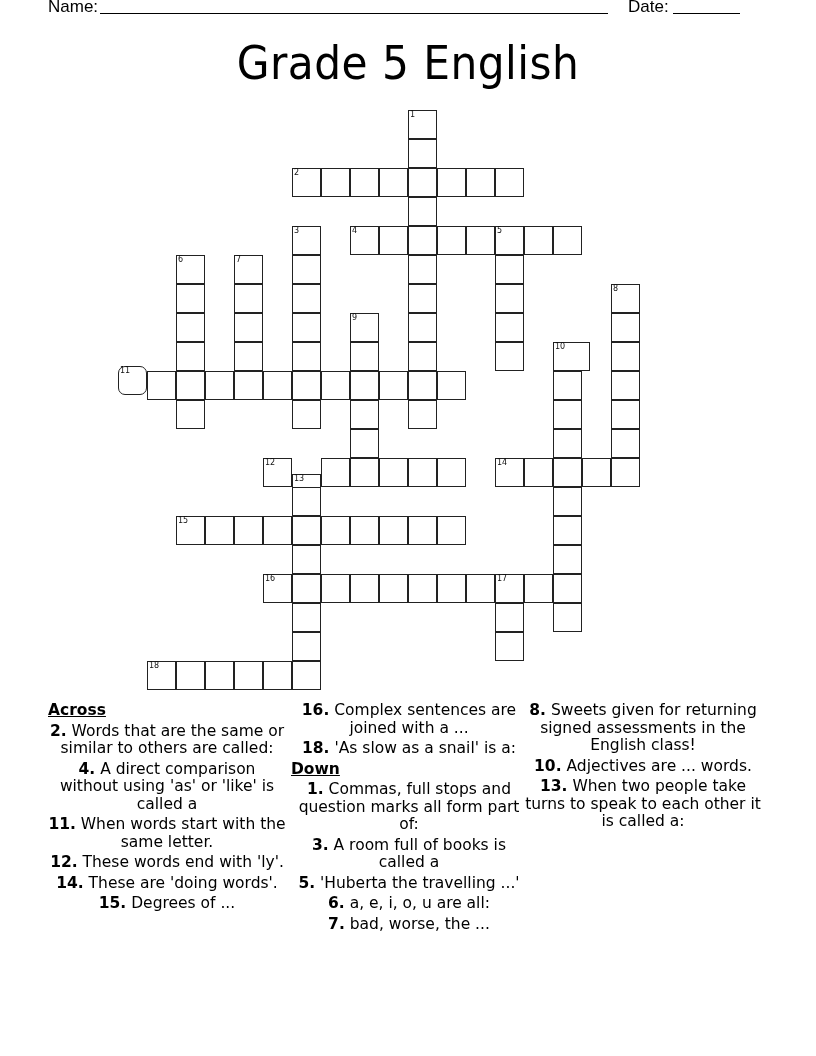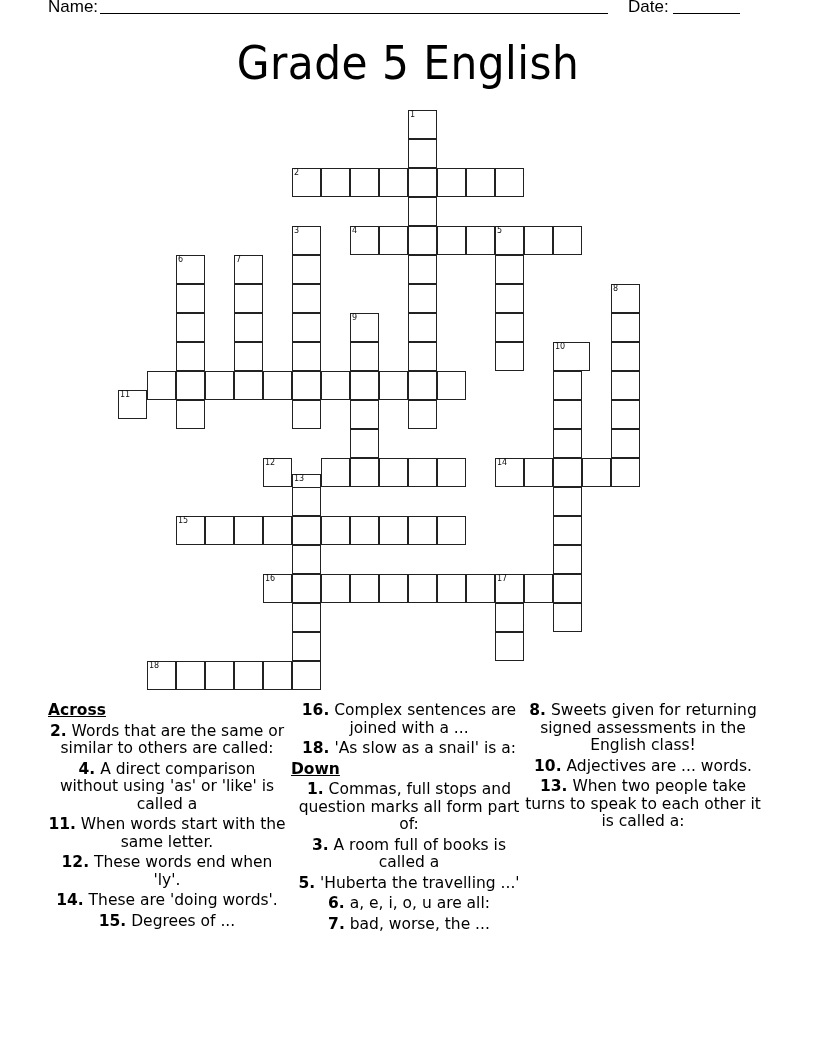--- a/index.html
+++ b/index.html
@@ -134,21 +134,21 @@
     </div>
     <div class="cell" style="left: 553px; top: 371px;"></div>
     <div class="cell" style="left: 553px; top: 400px;"></div>
     <div class="cell" style="left: 553px; top: 429px;"></div>
     <div class="cell" style="left: 553px; top: 458px;"></div>
     <div class="cell" style="left: 553px; top: 487px;"></div>
     <div class="cell" style="left: 553px; top: 516px;"></div>
     <div class="cell" style="left: 553px; top: 545px;"></div>
     <div class="cell" style="left: 553px; top: 574px;"></div>
     <div class="cell" style="left: 553px; top: 603px;"></div>
-    <div class="cell" style="left: 118px; top: 390px;">
+    <div class="cell" style="left: 118px; top: 366px; border-radius: 7px;">
       <span class="num">11</span>
     </div>
     <div class="cell" style="left: 147px; top: 371px;"></div>
     <div class="cell" style="left: 205px; top: 371px;"></div>
     <div class="cell" style="left: 263px; top: 371px;"></div>
     <div class="cell" style="left: 321px; top: 371px;"></div>
     <div class="cell" style="left: 379px; top: 371px;"></div>
     <div class="cell" style="left: 437px; top: 371px;"></div>
     <div class="cell" style="left: 263px; top: 458px;">
       <span class="num">12</span>
@@ -206,21 +206,21 @@
     <div class="cell" style="left: 234px; top: 661px;"></div>
     <div class="cell" style="left: 263px; top: 661px;"></div>
   </div>
 
 <div class="clues">
   <div class="col col1">
     <div class="heading">Across</div>
     <div class="clue"><span class="n">2.</span> <span>Words that are the same or similar to others are called:</span></div>
     <div class="clue"><span class="n">4.</span> <span>A direct comparison without using 'as' or 'like' is called a</span></div>
     <div class="clue"><span class="n">11.</span> <span>When words start with the same letter.</span></div>
-    <div class="clue"><span class="n">12.</span> <span>These words end when 'ly'.</span></div>
+    <div class="clue"><span class="n">12.</span> <span>These words end with 'ly'.</span></div>
     <div class="clue"><span class="n">14.</span> <span>These are 'doing words'.</span></div>
     <div class="clue"><span class="n">15.</span> <span>Degrees of ...</span></div>
   </div>
   <div class="col col2">
     <div class="clue"><span class="n">16.</span> <span>Complex sentences are joined with a ...</span></div>
     <div class="clue"><span class="n">18.</span> <span>'As slow as a snail' is a:</span></div>
     <div class="heading">Down</div>
     <div class="clue"><span class="n">1.</span> <span>Commas, full stops and question marks all form part of:</span></div>
     <div class="clue"><span class="n">3.</span> <span>A room full of books is called a</span></div>
     <div class="clue"><span class="n">5.</span> <span>'Huberta the travelling ...'</span></div>

